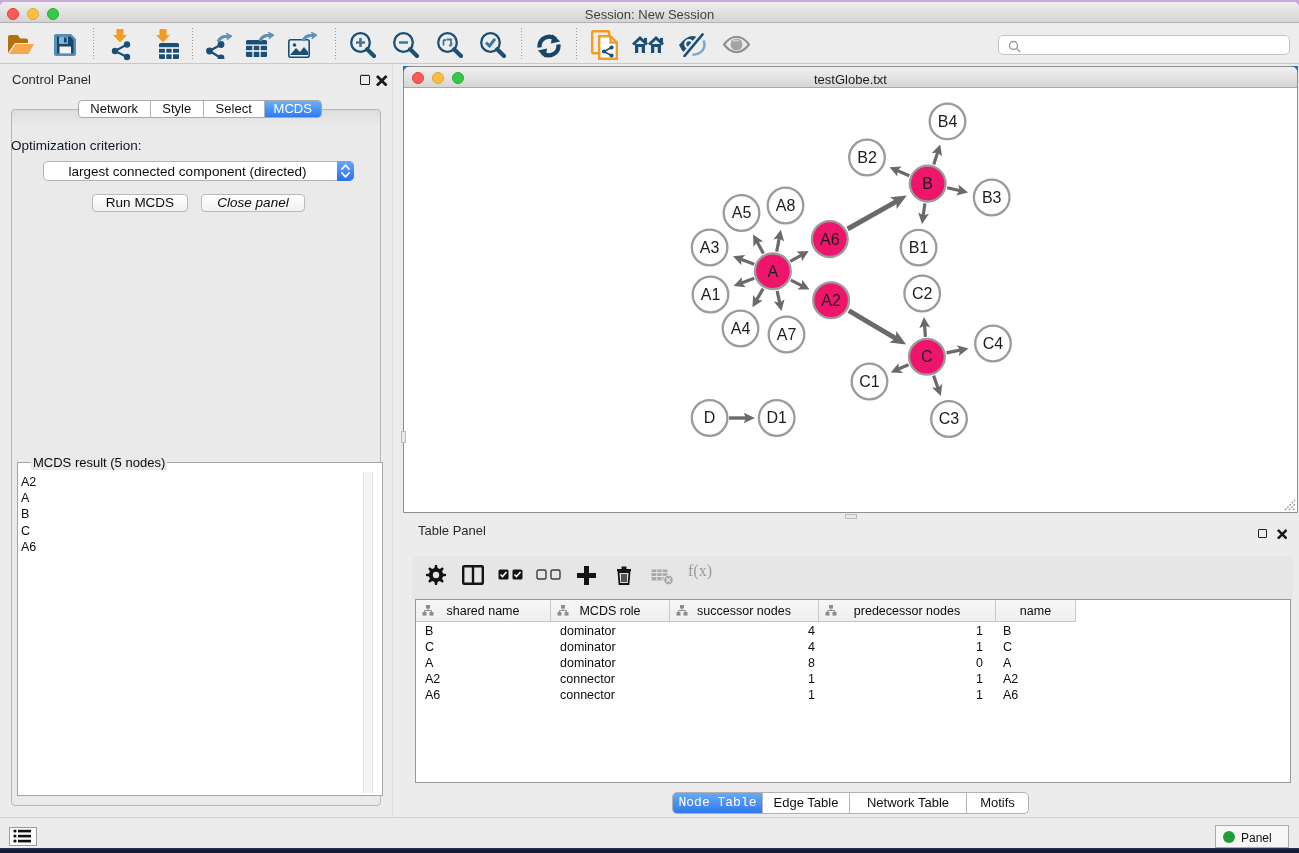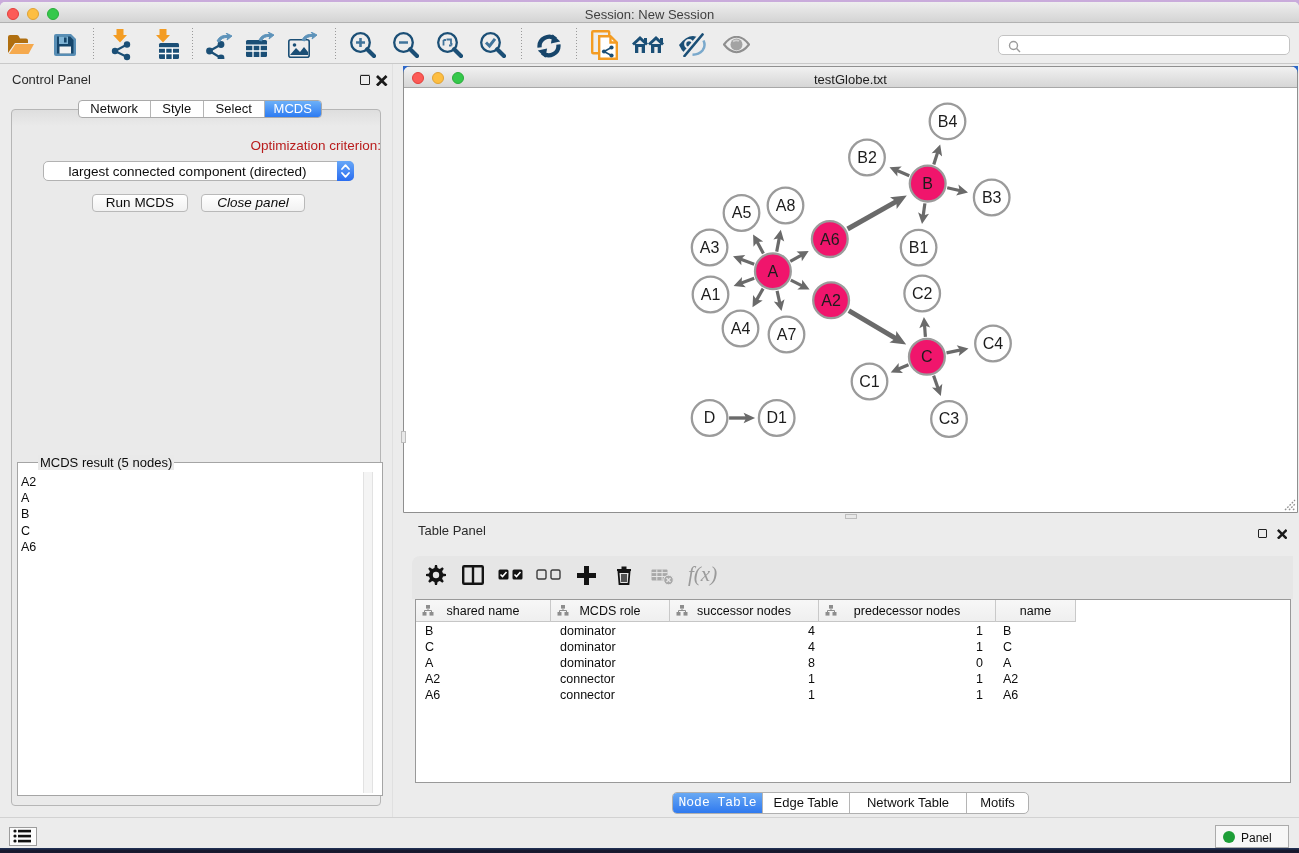--- a/index.html
+++ b/index.html
@@ -15,27 +15,27 @@
 .ticon { position:absolute; }
 #searchbox { position:absolute; left:998px; top:11px; width:292px; height:20px; background:#ffffff; border:1px solid #c3c3c3; border-radius:5px; }
 
 #cp-title { position:absolute; left:12px; top:70px; font-size:13px; color:#2b2b2b; }
 #cp-float { position:absolute; left:360px; top:73px; width:10px; height:10px; border:1.6px solid #222; border-radius:1px; box-shadow:0 -1px 0 #9996; }
 #cp-panel { position:absolute; left:11px; top:107px; width:370px; height:697px; border:1px solid #b6b6b6; border-radius:4px; background:linear-gradient(180deg,#dedede,#eaeaea 16px); }
 #cp-tabs { position:absolute; left:77.7px; top:97.5px; height:18px; display:flex; border:1px solid #a9a9a9; border-radius:4px; overflow:hidden; background:#ffffff; font-size:13px; }
 #cp-tabs div { display:flex; align-items:center; justify-content:center; color:#111; border-right:1px solid #b5b5b5; padding-top:0.5px; }
 #cp-tabs div:last-child { border-right:none; }
 #cp-tabs .sel { background:linear-gradient(180deg,#6cb0f8,#2d7bf2); color:#fff; }
-#opt-label { position:absolute; left:11px; top:136px; width:370px; text-align:right; font-size:13.5px; color:#b91c1c; }
+#opt-label { position:absolute; left:11px; top:136px; width:370px; text-align:left; font-size:13.5px; color:#0f172a; }
 #dropdown { position:absolute; left:43px; top:158.5px; width:311px; height:20px; background:#ffffff; border:1px solid #b2b2b2; border-radius:5px; font-size:13.5px; color:#0c0c0c; }
 #dropdown .txt { position:absolute; left:0; right:22px; top:2px; text-align:center; }
 #dropdown .btn { position:absolute; right:-1px; top:-1px; width:17px; height:20px; border-radius:0 5px 5px 0; background:linear-gradient(180deg,#67a7f8,#2a6df0); }
 .cpbtn { position:absolute; top:191.5px; height:18px; background:linear-gradient(180deg,#ffffff,#f1f1f1); border:1px solid #b9b9b9; border-radius:4px; font-size:13.5px; color:#0c0c0c; text-align:center; line-height:16px; }
 #fieldset { position:absolute; left:17px; top:460px; width:366px; height:334px; border:1px solid #a5a5a5; background:#ffffff; }
-#fieldset .legend { position:absolute; left:20px; top:-8px; background:#e9e9e9; padding:0 2px; font-size:13px; color:#0c0c0c; }
+#fieldset .legend { position:absolute; left:13px; top:-8px; background:#e9e9e9; padding:0 2px; font-size:13px; color:#0c0c0c; }
 #mcds-list { position:absolute; left:3px; top:11px; font-size:12.5px; color:#0c0c0c; line-height:16.2px; }
 #mcds-scroll { position:absolute; right:9px; top:9px; width:10px; bottom:2px; background:#f4f4f4; border-left:1px solid #e2e2e2; border-right:1px solid #e2e2e2; }
 
 #statusbar { position:absolute; left:0; top:815px; width:100%; height:31px; background:#ececec; border-top:1px solid #d2d2d2; }
 #sb-btn { position:absolute; left:9px; top:9px; width:28px; height:19px; background:#fcfcfc; border:1.5px solid #9c9c9c; }
 #mem-btn { position:absolute; left:1215px; top:7px; width:74px; height:23px; background:#f7f7f7; border:1px solid #ababab; font-size:12px; color:#111; }
 #mem-btn .dot { position:absolute; left:7px; top:5px; width:12px; height:12px; border-radius:50%; background:#1d9e37; }
 #mem-btn .t { position:absolute; left:25px; top:4.5px; }
 #netwin { position:absolute; left:403px; top:64px; width:895px; height:447px; background:#ffffff; border:1px solid #8f8f8f; border-radius:5px 5px 0 0;padding-left:21px; }
 #nw-titlebar { position:absolute; left:0; top:0; width:100%; height:21px; background:linear-gradient(180deg,#f1f1f1,#d6d6d6); border-bottom:1px solid #a8a8a8; border-radius:4px 4px 0 0; }
@@ -401,21 +401,21 @@
           <g stroke="#e6e6e6" stroke-width="1">
             <line x1="0.5" y1="3.6" x2="16.5" y2="3.6"></line>
             <line x1="0.5" y1="7.5" x2="16.5" y2="7.5"></line>
             <line x1="5.8" y1="0.5" x2="5.8" y2="11.5"></line>
             <line x1="11.1" y1="0.5" x2="11.1" y2="11.5"></line>
           </g>
         </g>
         <circle cx="17.5" cy="15" r="4.8" fill="#a9a9a9" stroke="#e6e6e6" stroke-width="1"></circle>
         <path d="M15.5,13 L19.5,17 M19.5,13 L15.5,17" stroke="#e6e6e6" stroke-width="1.4"></path>
       </svg>
-<div style="position:absolute;left:276px;top:6px;font-family:'Liberation Serif',serif;font-style:italic;font-size:21px;color:#9a9a9a;">f(x)</div>
+<div style="position:absolute;left:276px;top:6px;font-family:'Liberation Serif',serif;font-size:16px;color:#9a9a9a;">f(x)</div>
     </div>
   <div id="dtable">
     <div id="thead">
       <div class="hc" style="left:0; width:135px;">
           <svg class="treeicon" width="12" height="11" viewBox="0 0 12 11">
             <g fill="#8d8d8d">
               <rect x="4" y="0" width="4" height="3.6"></rect>
               <rect x="0.5" y="7" width="4" height="3.6"></rect>
               <rect x="7.5" y="7" width="4" height="3.6"></rect>
             </g>

